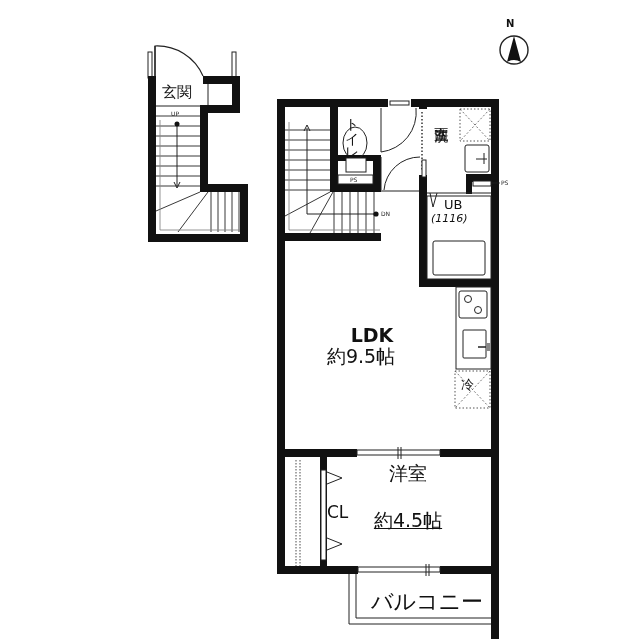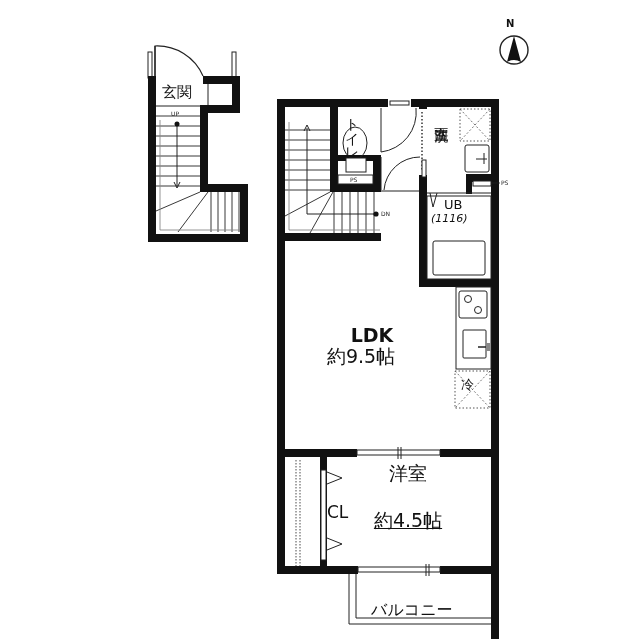--- a/index.html
+++ b/index.html
@@ -191,13 +191,13 @@
 <div class="lbl room-big" style="left:348px;top:326px;width:48px;font-weight:bold;">LDK</div>
 <div class="lbl room-big" style="left:321px;top:347px;width:80px;">約9.5帖</div>
 
 <div class="lbl" style="left:461px;top:378px;font-size:13px;">冷</div>
 
 <div class="lbl room-big" style="left:384px;top:464px;width:48px;">洋室</div>
 <div class="lbl room-big" style="left:368px;top:511px;width:80px;text-decoration:underline;">約4.5帖</div>
 
 <div class="lbl" style="left:291px;top:504px;font-size:17px;margin-left:36px;">CL</div>
 
-<div class="lbl" style="left:371px;top:590px;font-size:16px;margin-top:12px;">バルコニー</div>
+<div class="lbl" style="left:371px;top:590px;font-size:22px;">バルコニー</div>
 
 </body></html>

